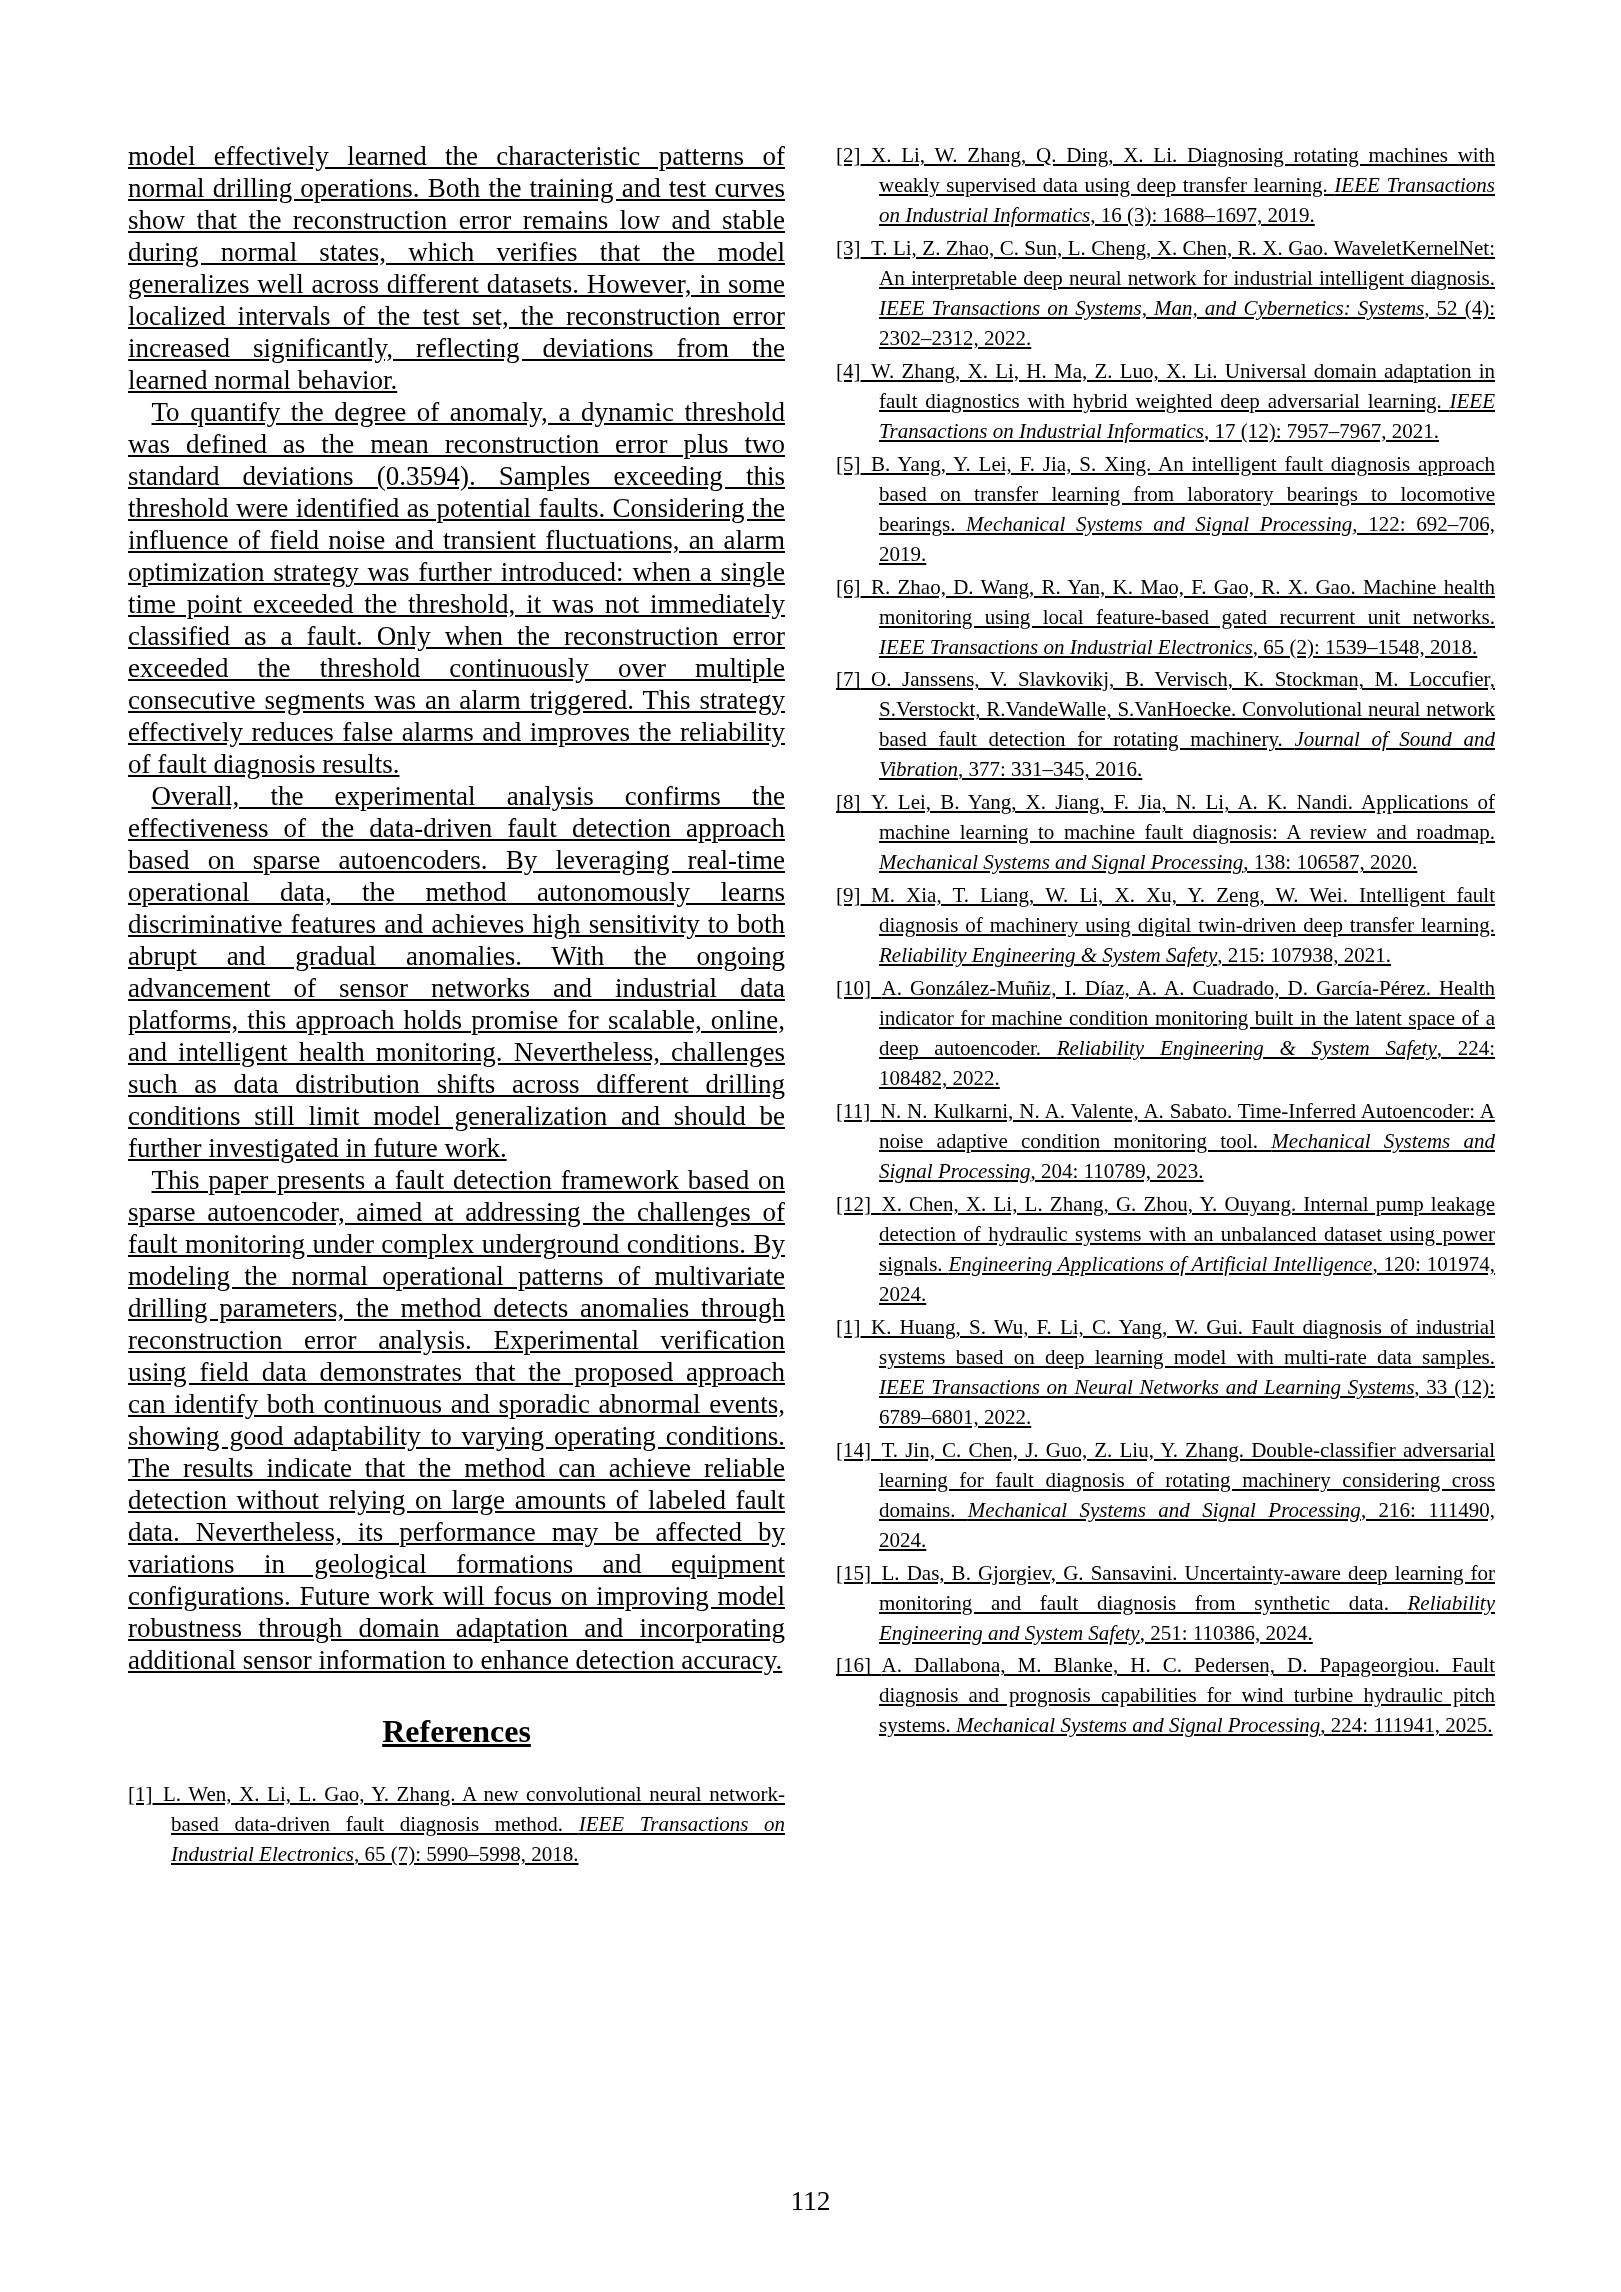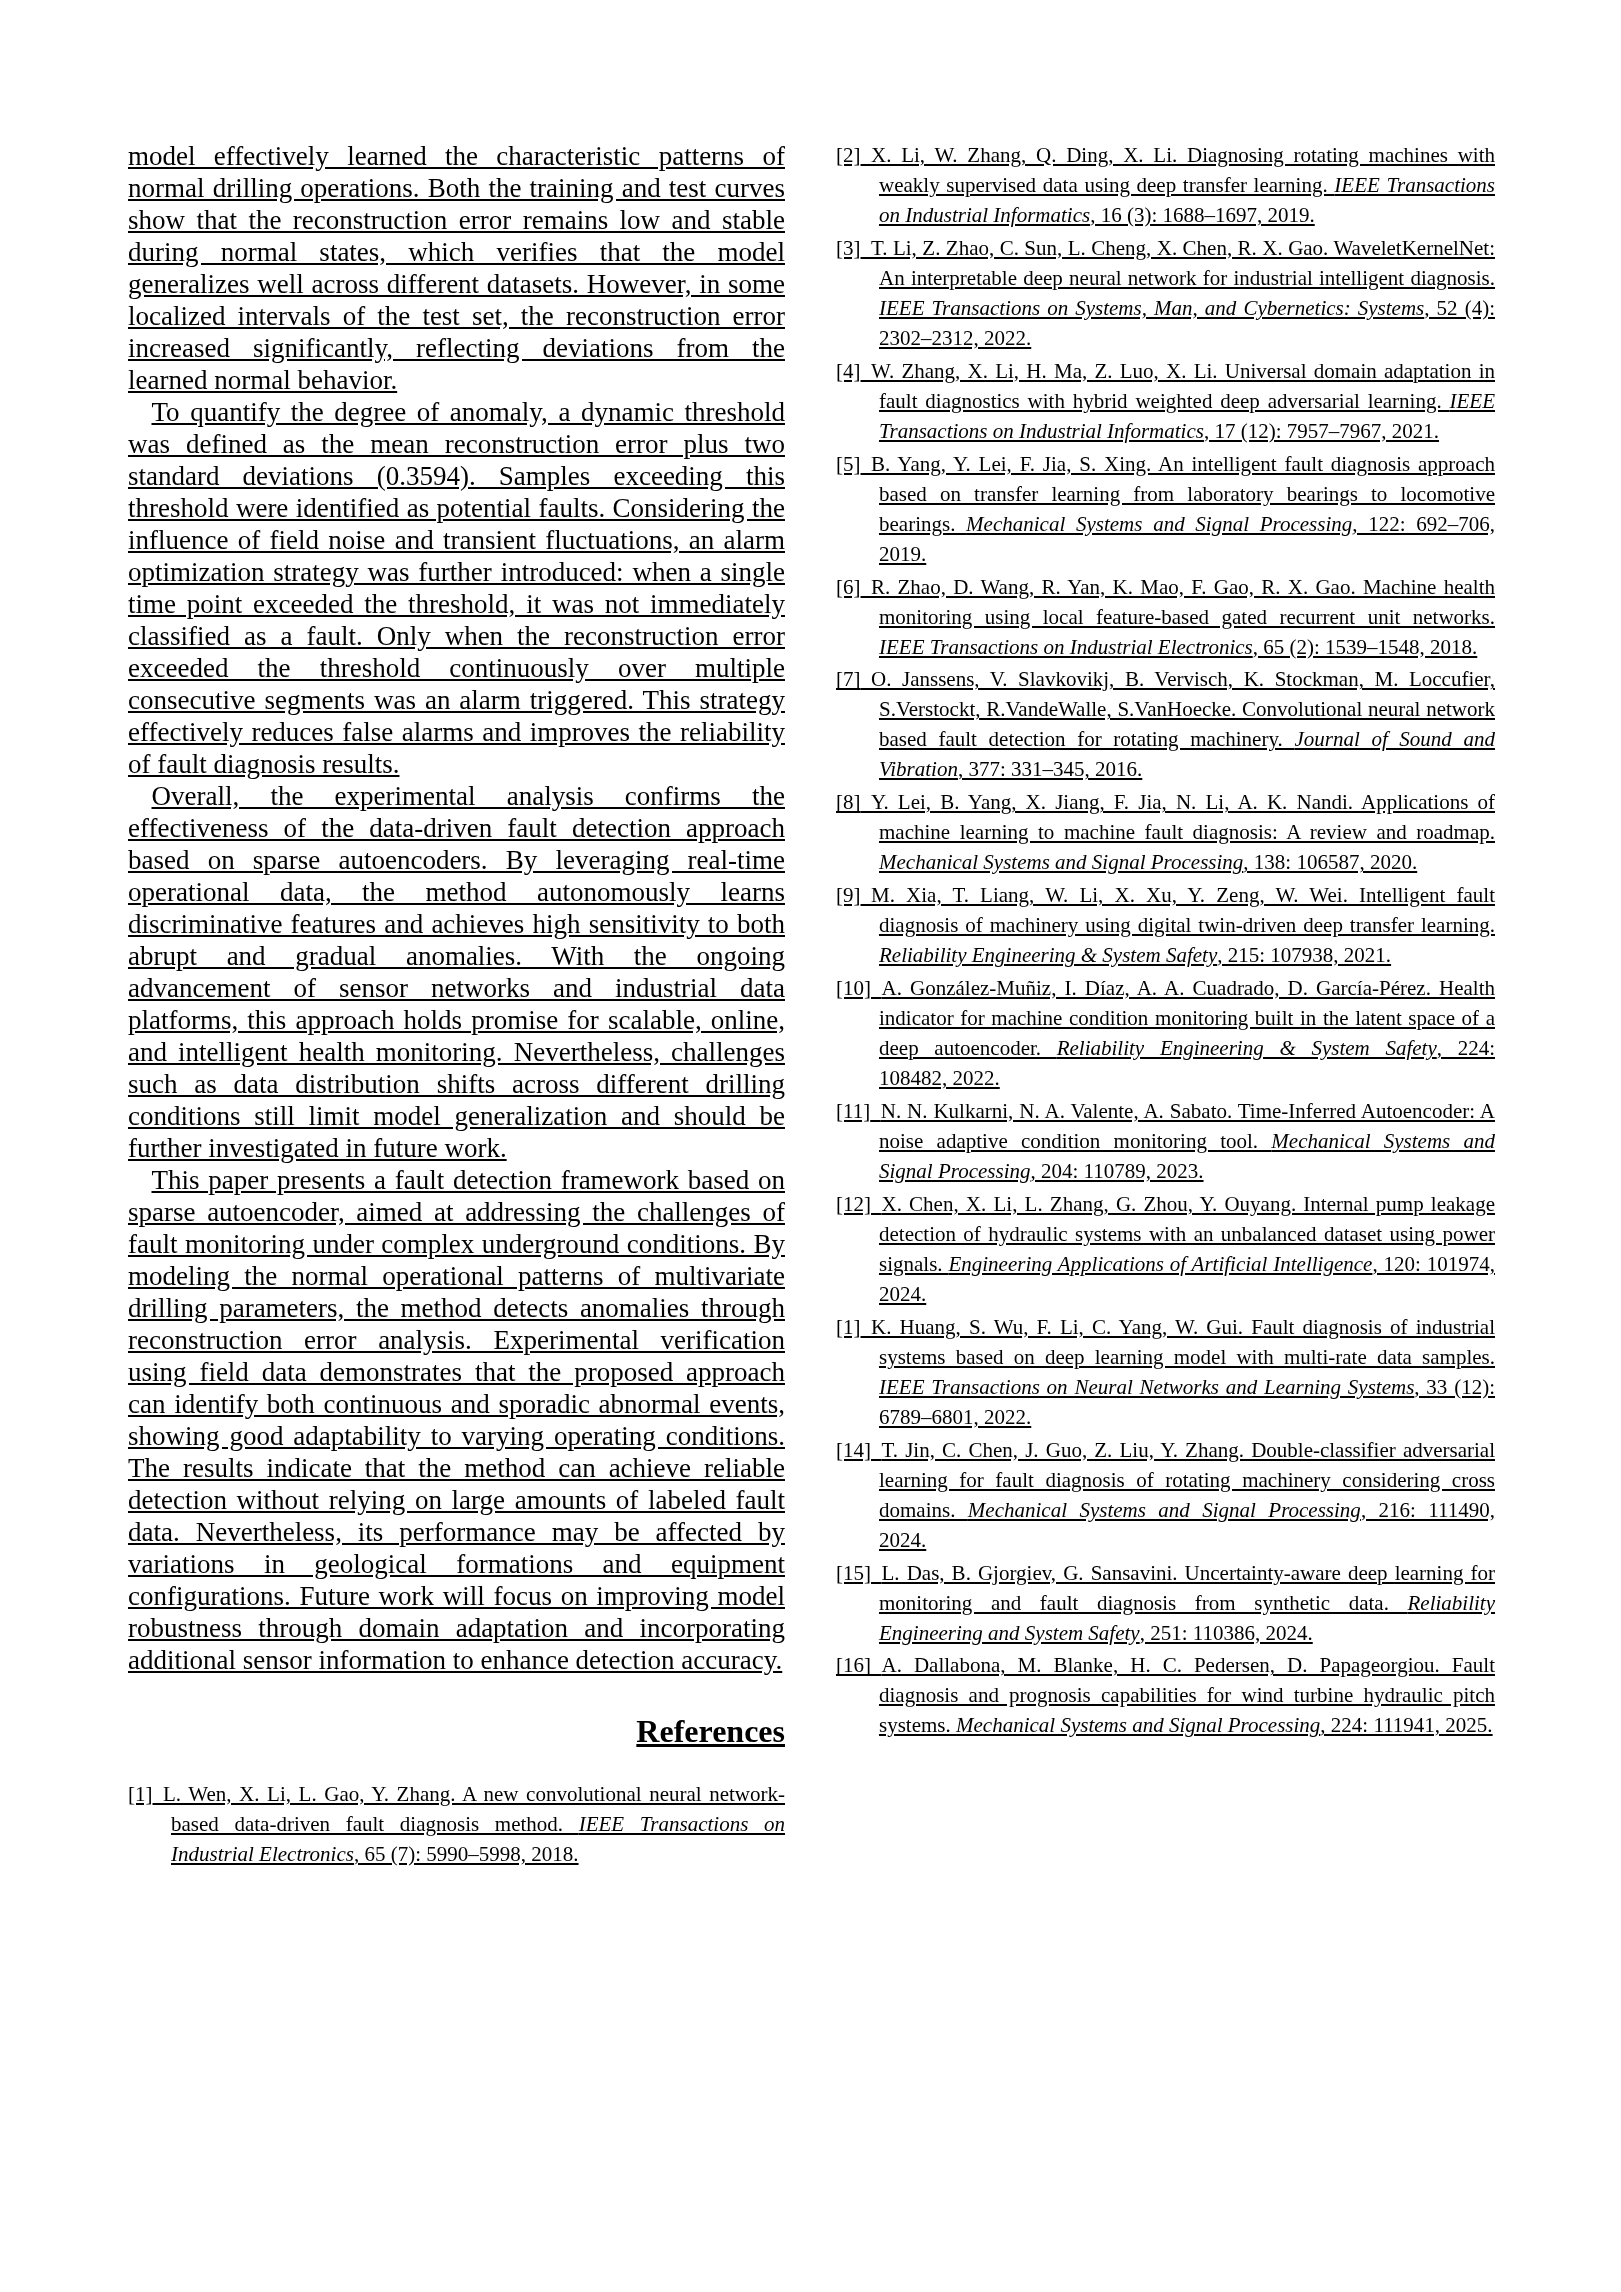--- a/index.html
+++ b/index.html
@@ -46,21 +46,21 @@
     font-weight: bold;
     text-align: left;
   }
   .sec-num { display: inline-block; margin-right: 29px; }
 
   .refs-heading {
     margin: 37px 0 29px 0;
     font-size: 32px;
     line-height: 37px;
     font-weight: bold;
-    text-align: right;
+    text-align: center;
   }
 
   .ref {
     margin: 0 0 2.9px 0;
     padding-left: 43px;
     text-indent: -43px;
     font-size: 21px;
     line-height: 30px;
     text-align: justify;
     hyphens: auto;
@@ -110,15 +110,16 @@
         <div class="ref"><span class="ref-label">[10]</span> <span class="ref-text"><span>A. González-Muñiz, I. Díaz, A. A. Cuadrado, D. García-Pérez. Health indicator for machine condition monitoring built in the latent space of a deep autoencoder. </span><span class="it">Reliability Engineering &amp; System Safety</span><span>, 224: 108482, 2022.</span></span></div>
         <div class="ref"><span class="ref-label">[11]</span> <span class="ref-text"><span>N. N. Kulkarni, N. A. Valente, A. Sabato. Time-Inferred Autoencoder: A noise adaptive condition monitoring tool. </span><span class="it">Mechanical Systems and Signal Processing</span><span>, 204: 110789, 2023.</span></span></div>
         <div class="ref"><span class="ref-label">[12]</span> <span class="ref-text"><span>X. Chen, X. Li, L. Zhang, G. Zhou, Y. Ouyang. Internal pump leakage detection of hydraulic systems with an unbalanced dataset using power signals. </span><span class="it">Engineering Applications of Artificial Intelligence</span><span>, 120: 101974, 2024.</span></span></div>
         <div class="ref"><span class="ref-label">[1]</span> <span class="ref-text"><span>K. Huang, S. Wu, F. Li, C. Yang, W. Gui. Fault diagnosis of industrial systems based on deep learning model with multi-rate data samples. </span><span class="it">IEEE Transactions on Neural Networks and Learning Systems</span><span>, 33 (12): 6789–6801, 2022.</span></span></div>
         <div class="ref"><span class="ref-label">[14]</span> <span class="ref-text"><span>T. Jin, C. Chen, J. Guo, Z. Liu, Y. Zhang. Double-classifier adversarial learning for fault diagnosis of rotating machinery considering cross domains. </span><span class="it">Mechanical Systems and Signal Processing</span><span>, 216: 111490, 2024.</span></span></div>
         <div class="ref"><span class="ref-label">[15]</span> <span class="ref-text"><span>L. Das, B. Gjorgiev, G. Sansavini. Uncertainty-aware deep learning for monitoring and fault diagnosis from synthetic data. </span><span class="it">Reliability Engineering and System Safety</span><span>, 251: 110386, 2024.</span></span></div>
         <div class="ref"><span class="ref-label">[16]</span> <span class="ref-text"><span>A. Dallabona, M. Blanke, H. C. Pedersen, D. Papageorgiou. Fault diagnosis and prognosis capabilities for wind turbine hydraulic pitch systems. </span><span class="it">Mechanical Systems and Signal Processing</span><span>, 224: 111941, 2025.</span></span></div>
       </div>
   </div>
 
+  <div class="page-number">112</div>
 
 </div>
 
 
 </body></html>

